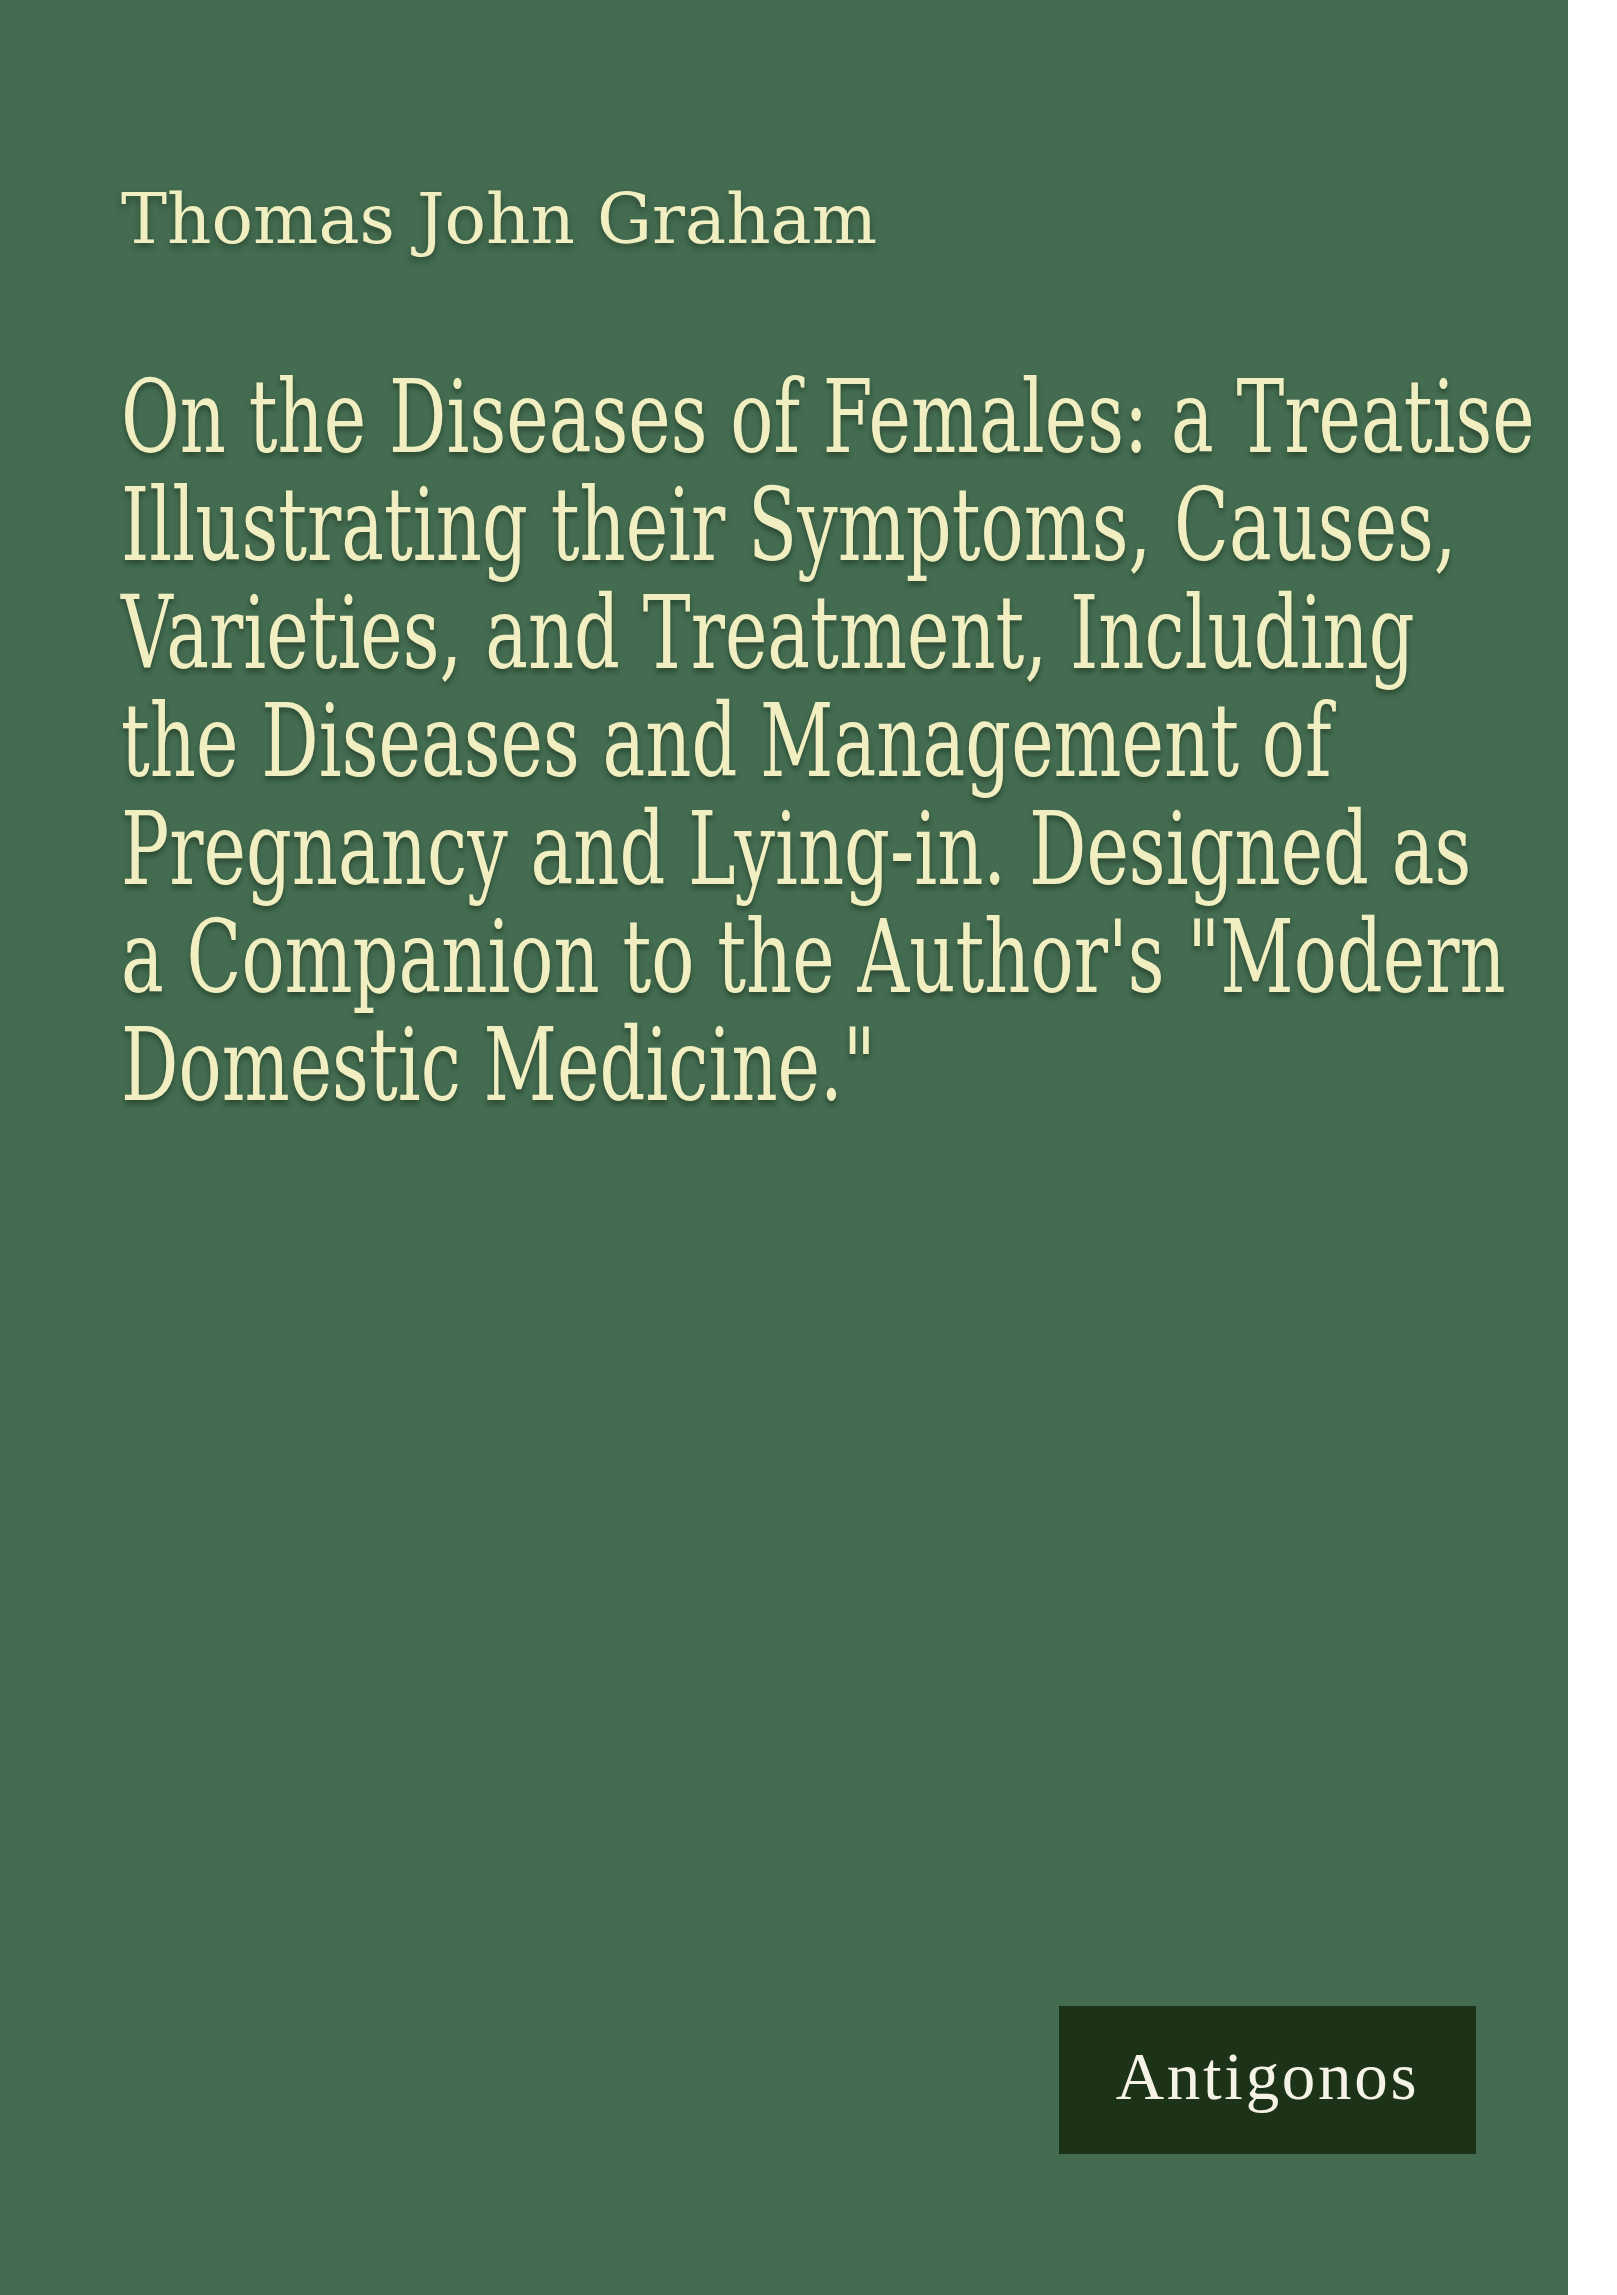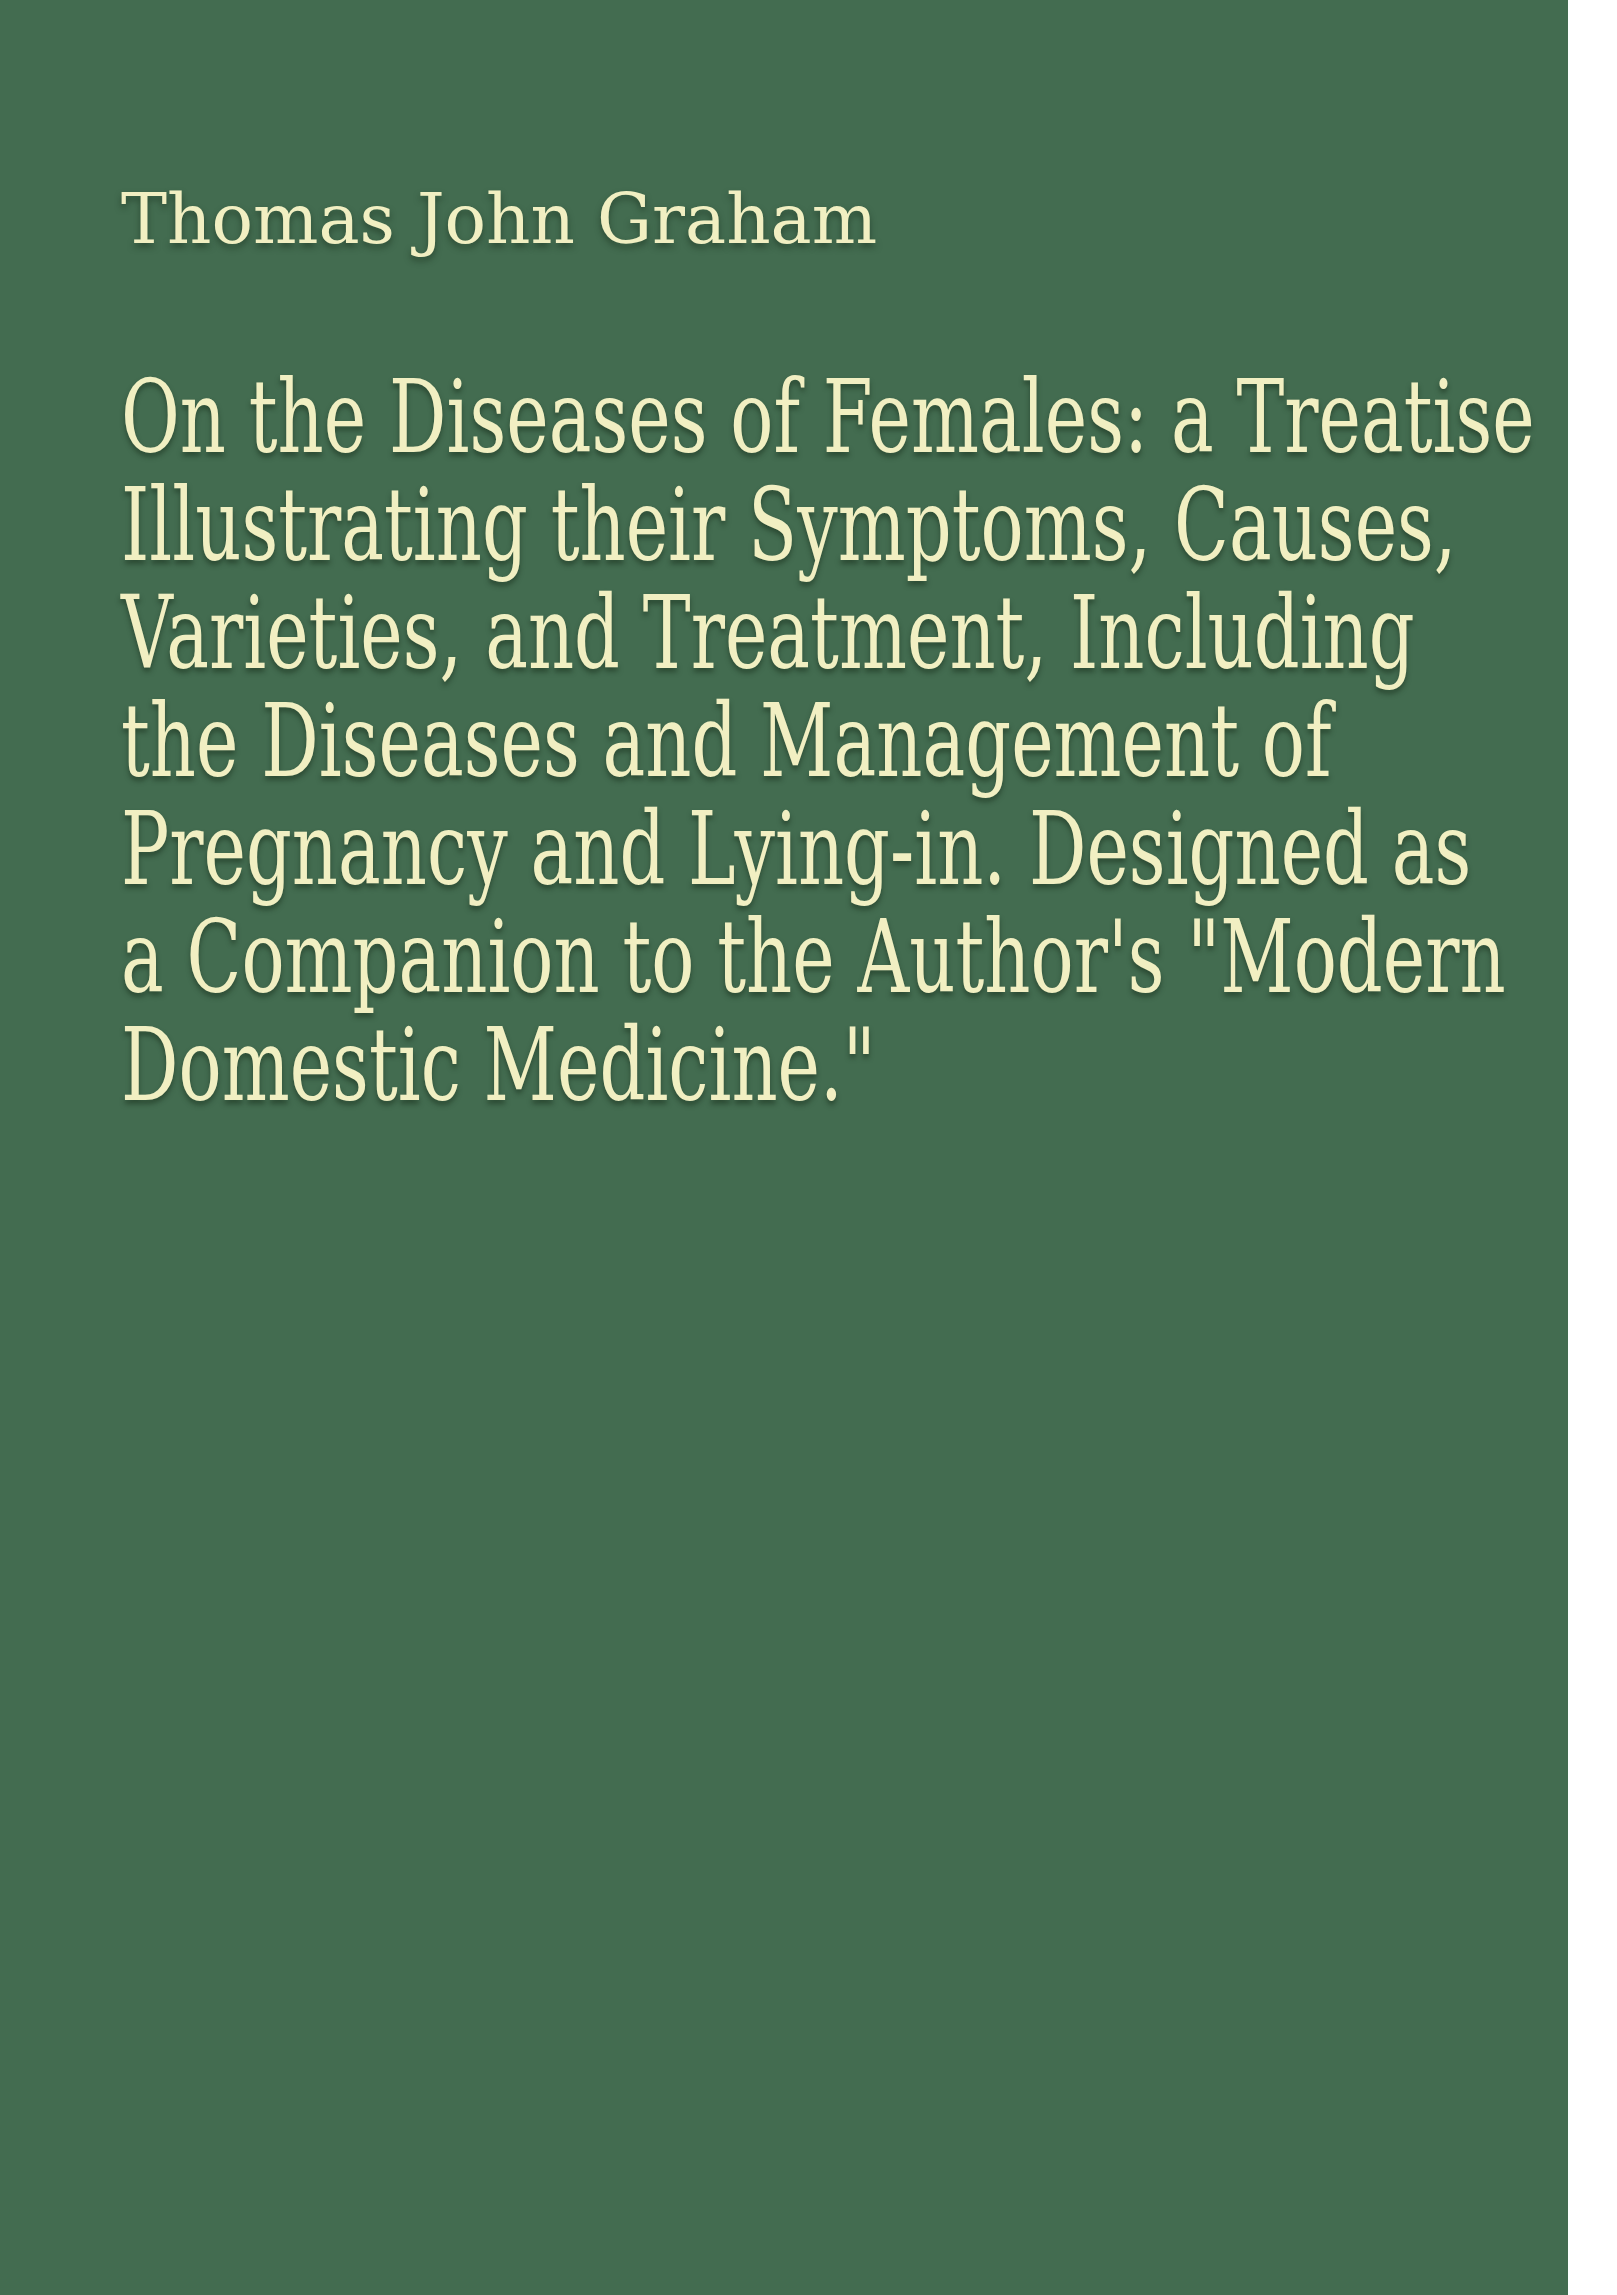--- a/index.html
+++ b/index.html
@@ -68,15 +68,18 @@
   <div class="title" style="color: rgb(241, 239, 194);">
     <div class="line">On the Diseases of Females: a Treatise</div>
     <div class="line">Illustrating their Symptoms, Causes,</div>
     <div class="line">Varieties, and Treatment, Including</div>
     <div class="line">the Diseases and Management of</div>
     <div class="line">Pregnancy and Lying-in. Designed as</div>
     <div class="line">a Companion to the Author's "Modern</div>
     <div class="line">Domestic Medicine."</div>
   </div>
 
+  <div class="publisher-box" style="background: rgb(28, 51, 23);">
+    <span class="publisher-name" style="color: rgb(245, 243, 230);">Antigonos</span>
+  </div>
 
 </div>
 
 
 </body></html>

